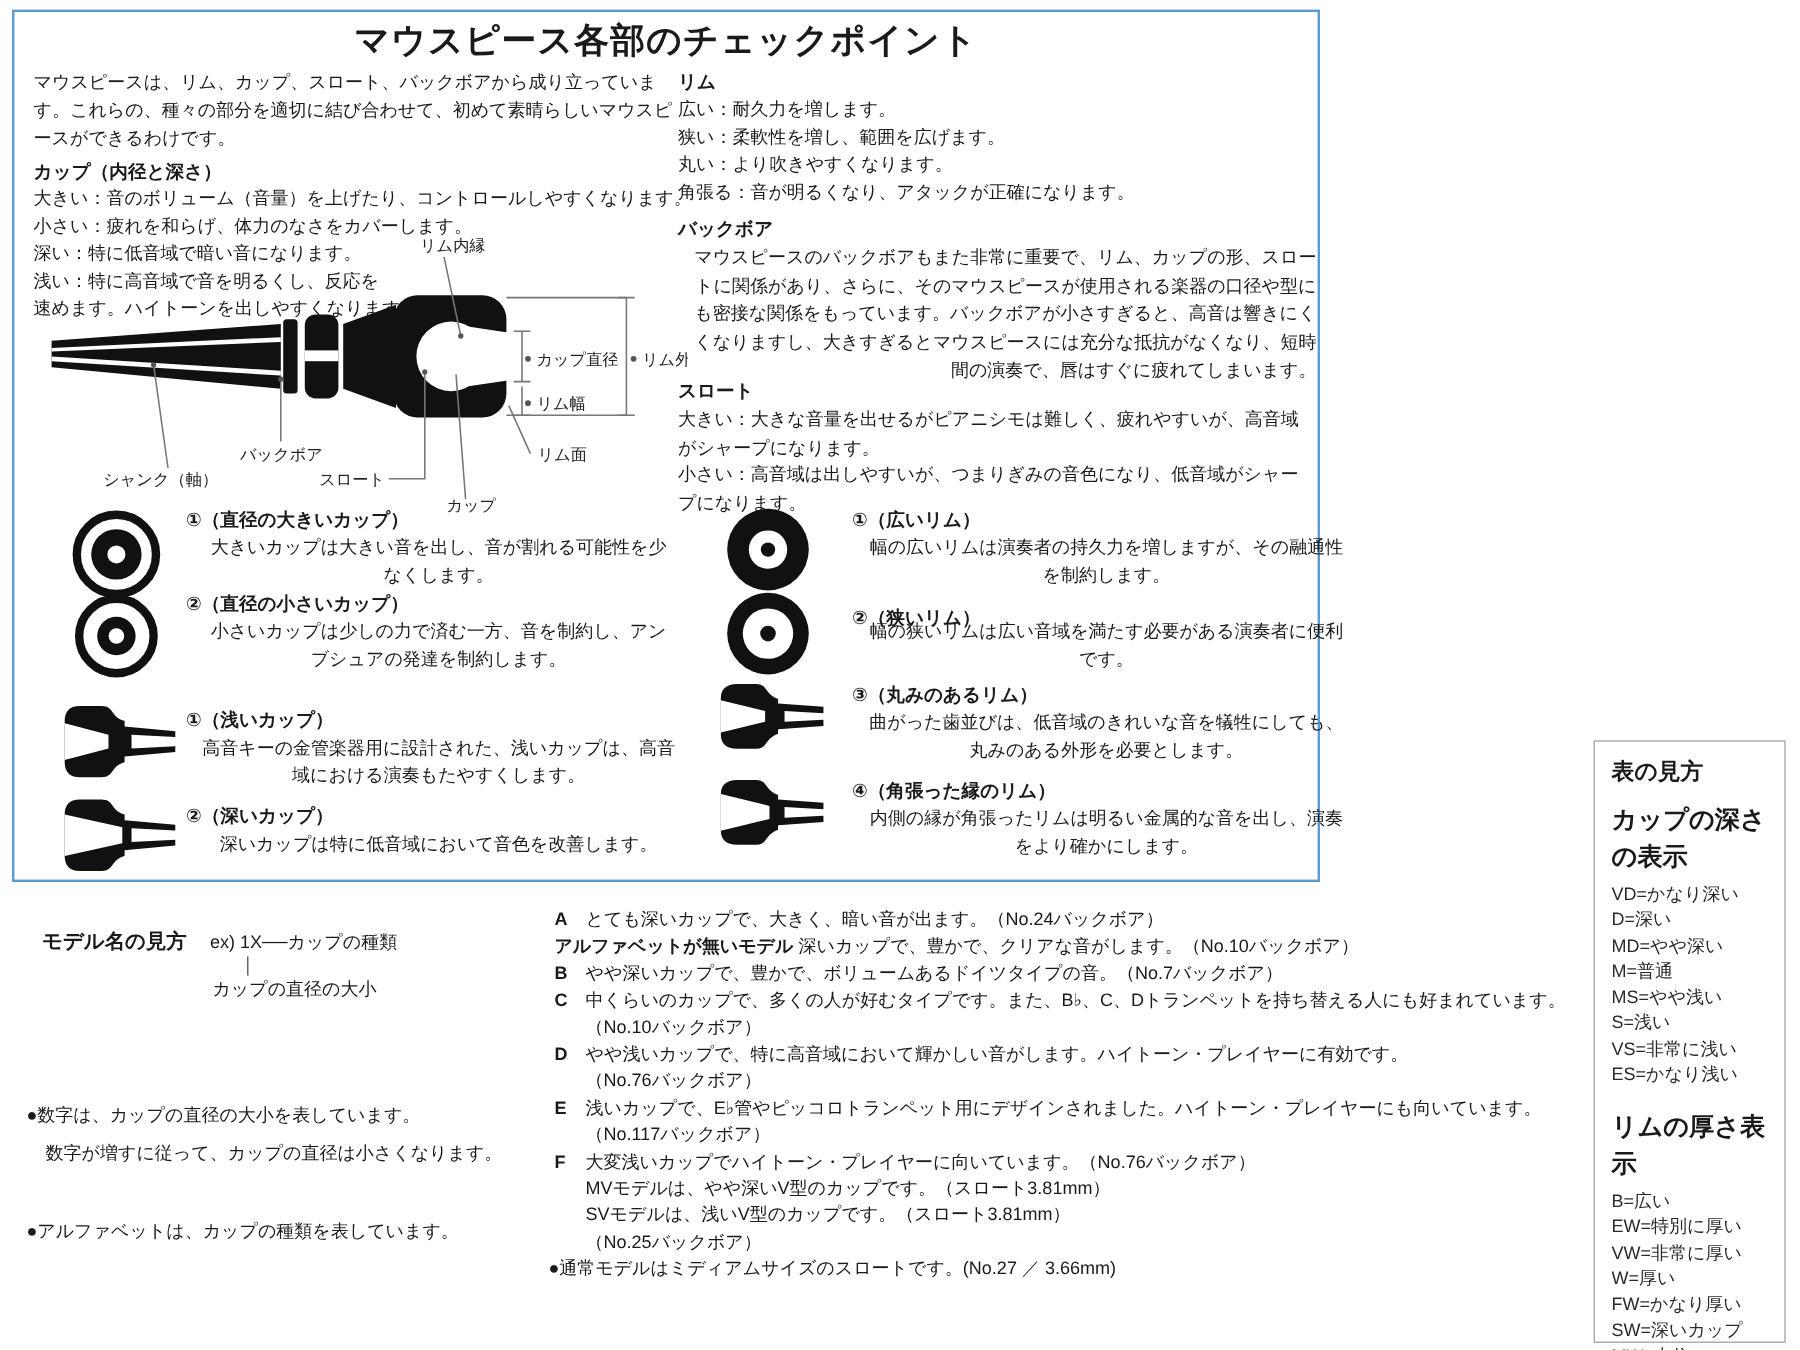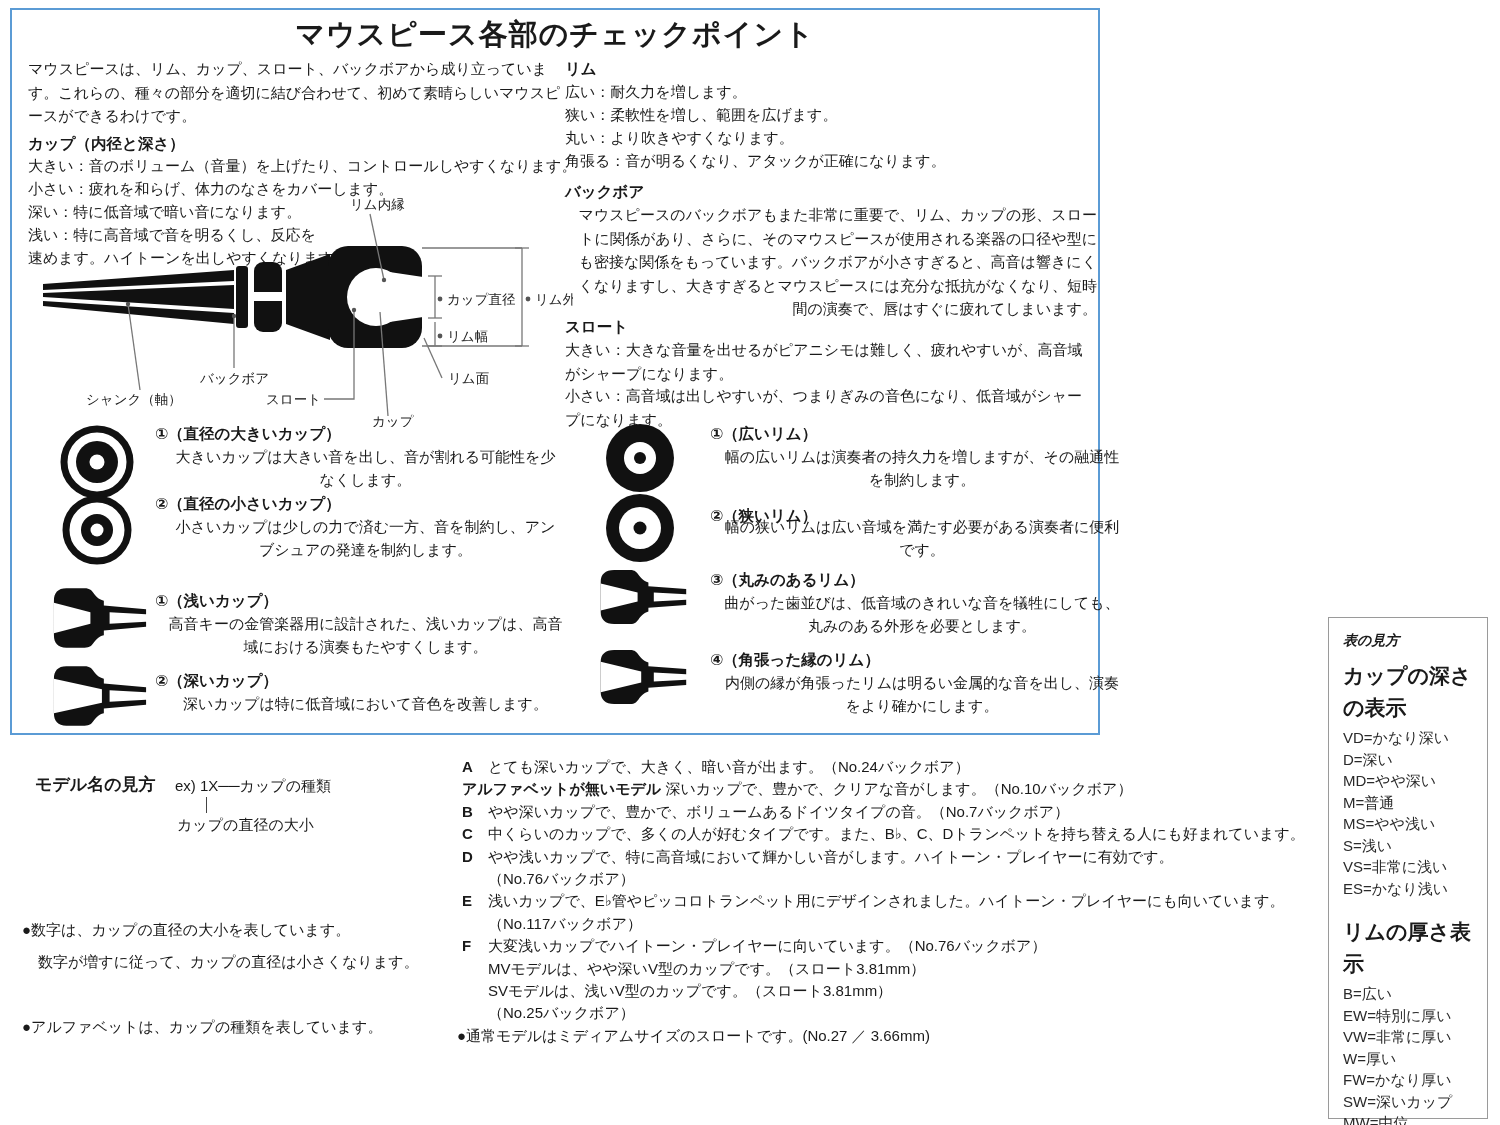--- a/index.html
+++ b/index.html
@@ -24,21 +24,21 @@
   .item-body{font-size:15px;line-height:23px;text-align:center;}
   .mlist{font-size:15px;line-height:22.4px;width:860px;}
   .mlist .row{white-space:nowrap;}
   .mlist .letter{display:inline-block;width:26px;font-weight:bold;}
   .mlist .cont{padding-left:26px;}
   .mlist .nolab{font-weight:bold;}
   .legend-box{
     position:absolute;left:1328px;top:617px;width:160px;height:502px;
     border:1px solid #9a9a9a;box-sizing:border-box;padding:12px 10px 0 14px;
   }
-  .legend-box .lg-title{font-weight:bold;font-size:14px;margin-bottom:9px;font-style:italic;}
+  .legend-box .lg-title{font-weight:bold;font-size:19px;margin-bottom:9px;}
   .legend-box .lg-sub{font-weight:bold;font-size:21px;margin-bottom:4px;}
   .legend-box .lg-item{font-size:15px;line-height:21.5px;color:#2a2a2a;}
   svg text{font-family:"Liberation Sans","DejaVu Sans",sans-serif;fill:#222;}
   .callout{stroke:#777;stroke-width:1.3;fill:none;}
   .ink{fill:#111;}
 </style>
 </head>
 <body>
 
 <div class="main-box"></div>
@@ -210,20 +210,21 @@
 
 <div class="abs" style="left:22px;top:919px;">●数字は、カップの直径の大小を表しています。</div>
 <div class="abs" style="left:38px;top:951px;">数字が増すに従って、カップの直径は小さくなります。</div>
 <div class="abs" style="left:22px;top:1016px;">●アルファベットは、カップの種類を表しています。</div>
 
 <div class="abs mlist" style="left:462px;top:756px;">
   <div class="row"><span class="letter">A</span><span>とても深いカップで、大きく、暗い音が出ます。（No.24バックボア）</span></div>
   <div class="row"><span class="nolab">アルファベットが無いモデル</span><span> </span><span>深いカップで、豊かで、クリアな音がします。（No.10バックボア）</span></div>
   <div class="row"><span class="letter">B</span><span>やや深いカップで、豊かで、ボリュームあるドイツタイプの音。（No.7バックボア）</span></div>
   <div class="row"><span class="letter">C</span><span>中くらいのカップで、多くの人が好むタイプです。また、B♭、C、Dトランペットを持ち替える人にも好まれています。</span></div>
+  <div class="row cont">（No.10バックボア）</div>
   <div class="row"><span class="letter">D</span><span>やや浅いカップで、特に高音域において輝かしい音がします。ハイトーン・プレイヤーに有効です。</span></div>
   <div class="row cont">（No.76バックボア）</div>
   <div class="row"><span class="letter">E</span><span>浅いカップで、E♭管やピッコロトランペット用にデザインされました。ハイトーン・プレイヤーにも向いています。</span></div>
   <div class="row cont">（No.117バックボア）</div>
   <div class="row"><span class="letter">F</span><span>大変浅いカップでハイトーン・プレイヤーに向いています。（No.76バックボア）</span></div>
   <div class="row cont">MVモデルは、やや深いV型のカップです。（スロート3.81mm）</div>
   <div class="row cont">SVモデルは、浅いV型のカップです。（スロート3.81mm）</div>
   <div class="row cont">（No.25バックボア）</div>
   <div class="row" style="margin-left:-5px;">●通常モデルはミディアムサイズのスロートです。(No.27 ／ 3.66mm)</div>
 </div>

